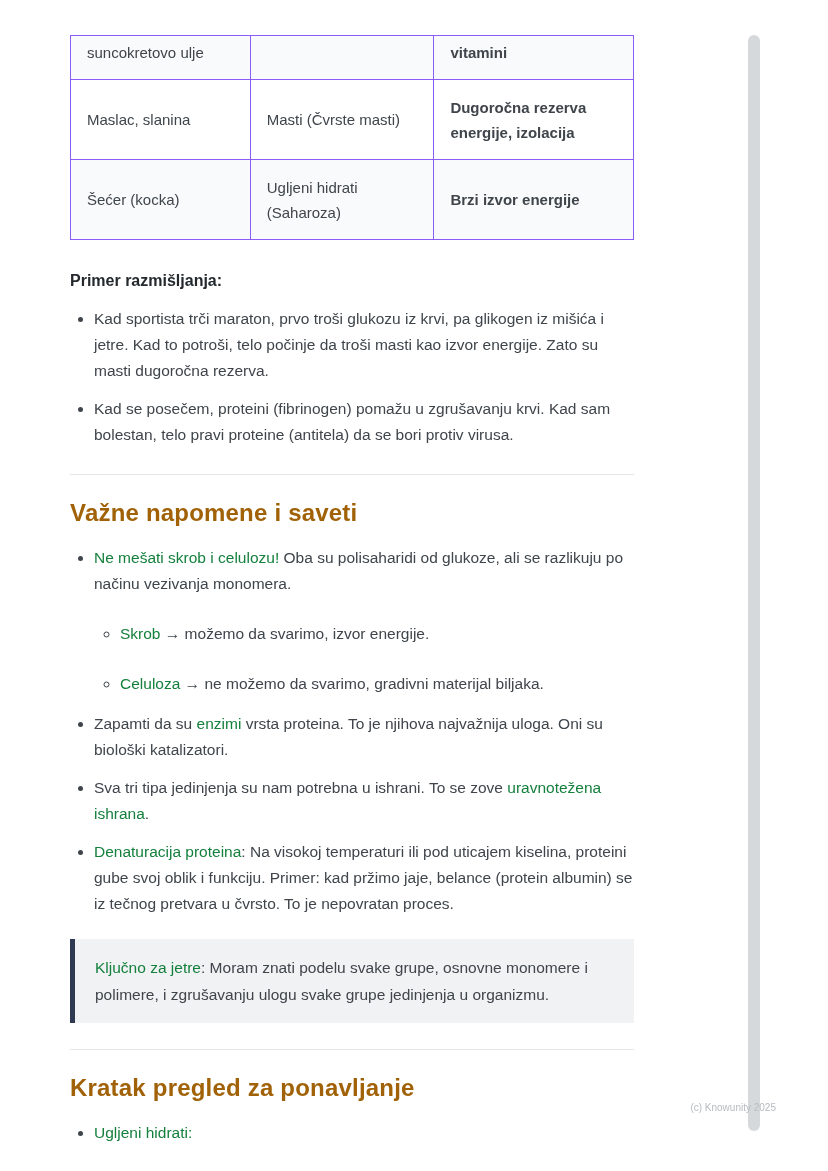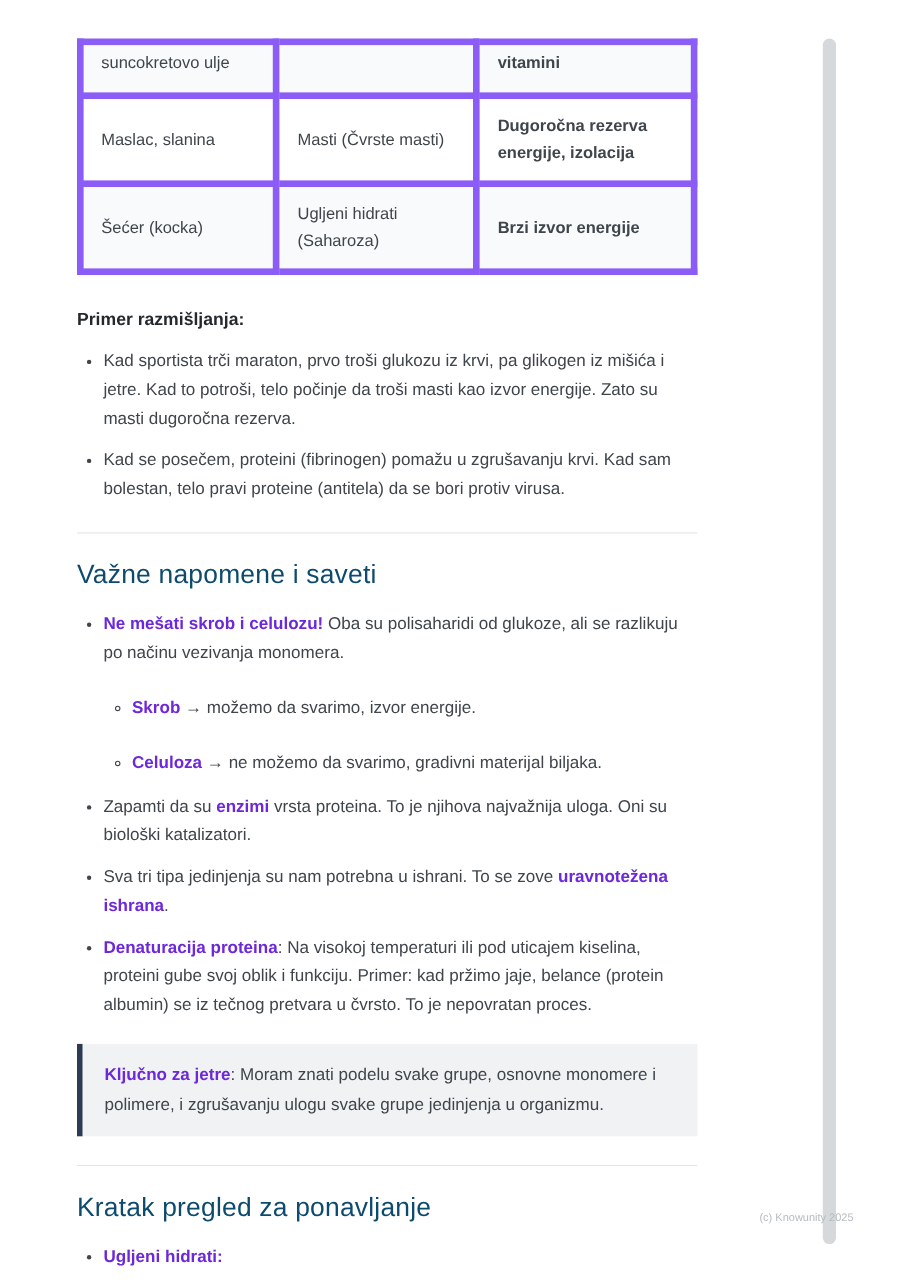--- a/index.html
+++ b/index.html
@@ -18,21 +18,21 @@
     width: 564px;
   }
   
   table.data-table {
     width: 100%;
     border-collapse: collapse;
     font-size: 15px;
     color: #3f454b;
   }
   table.data-table td {
-    border: 6px solid #8b5cf6;
+    border: 1px solid #8b5cf6;
     padding: 10px 16px;
     vertical-align: middle;
     line-height: 25px;
   }
   table.data-table tr:nth-child(odd) { background: #f8fafb; }
   table.data-table tr:nth-child(even) { background: #ffffff; }
   table.data-table tr.partial td { height: 42px; padding-top: 4px; padding-bottom: 14px; }
   table.data-table tr.tall td { height: 80px; }
   td.col1 { width: 180px; }
   td.col2 { width: 184px; }
@@ -50,31 +50,31 @@
     font-size: 15.5px;
     line-height: 26px;
   }
   ul.bullets > li { margin-bottom: 12px; }
   ul.bullets ul.sub {
     list-style-type: circle;
     margin: 6px 0 14px 0;
     padding-left: 26px;
   }
   ul.bullets ul.sub > li { margin-bottom: 9px; margin-top: 24px; }
-  .bold { font-weight: 700; color: #6d28d9; }
+  .bold { font-weight: 400; color: #15803d; }
   hr.divider {
     border: none;
     border-top: 1px solid #e4e6e8;
     margin: 26px 0 0 0;
   }
   h2.section-heading {
     margin: 24px 0 18px 0;
     font-size: 24px;
-    font-weight: 400;
-    color: #0c4a6e;
+    font-weight: 700;
+    color: #a16207;
     letter-spacing: 0.2px;
   }
   .callout {
     margin: 22px 0 0 0;
     background: #f1f2f4;
     border-left: 5px solid #2e3a52;
     padding: 15px 20px;
     font-size: 15.5px;
     line-height: 27px;
   }

